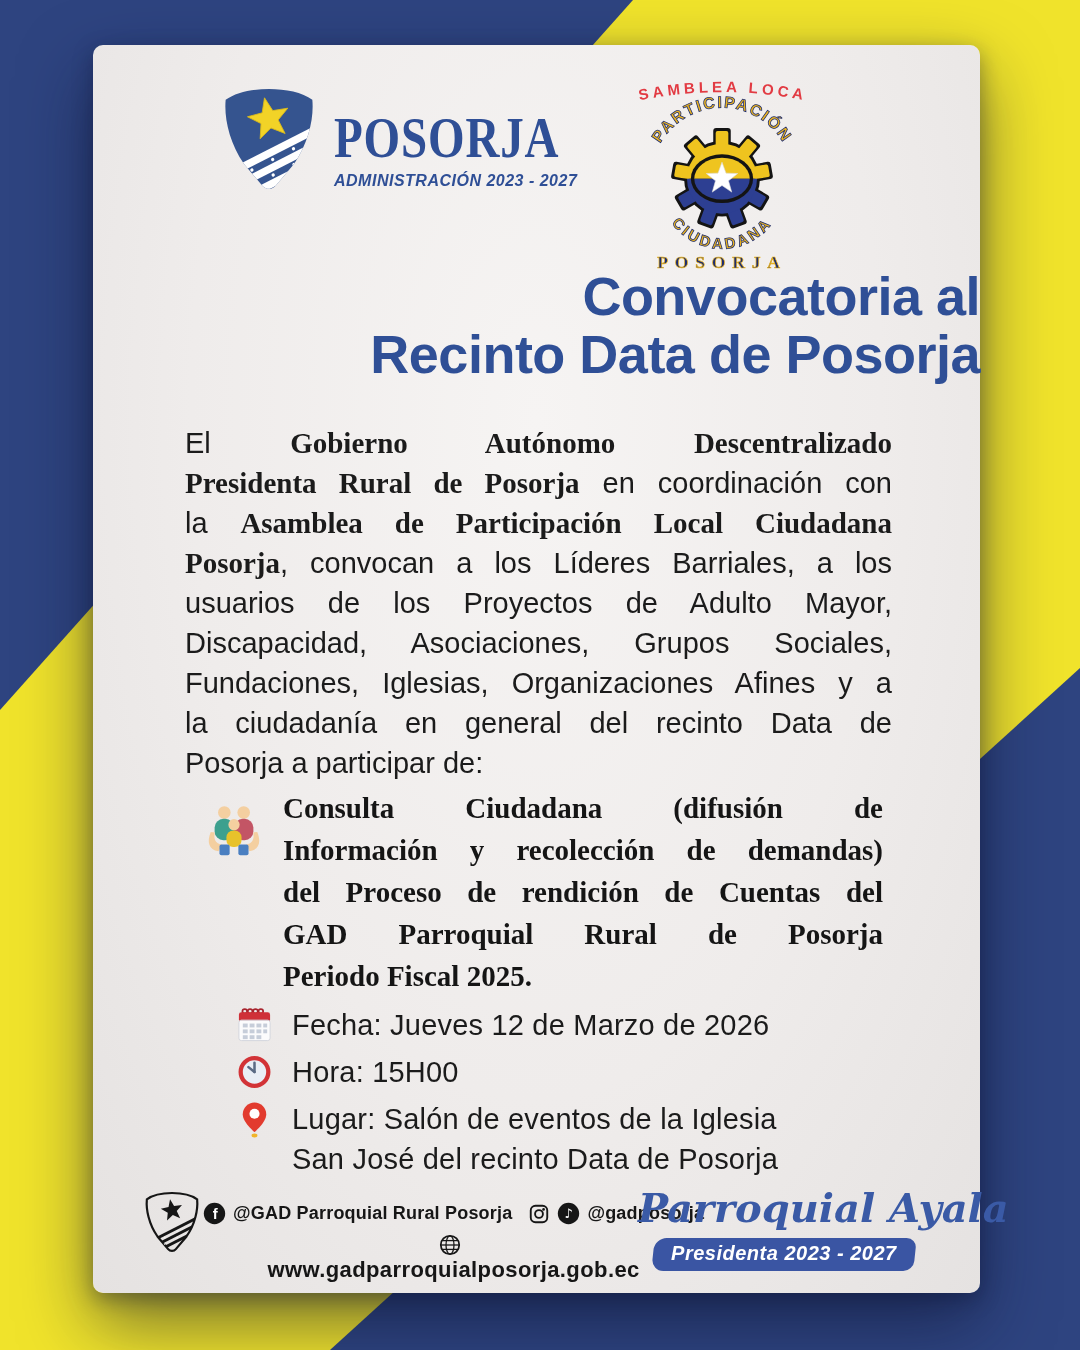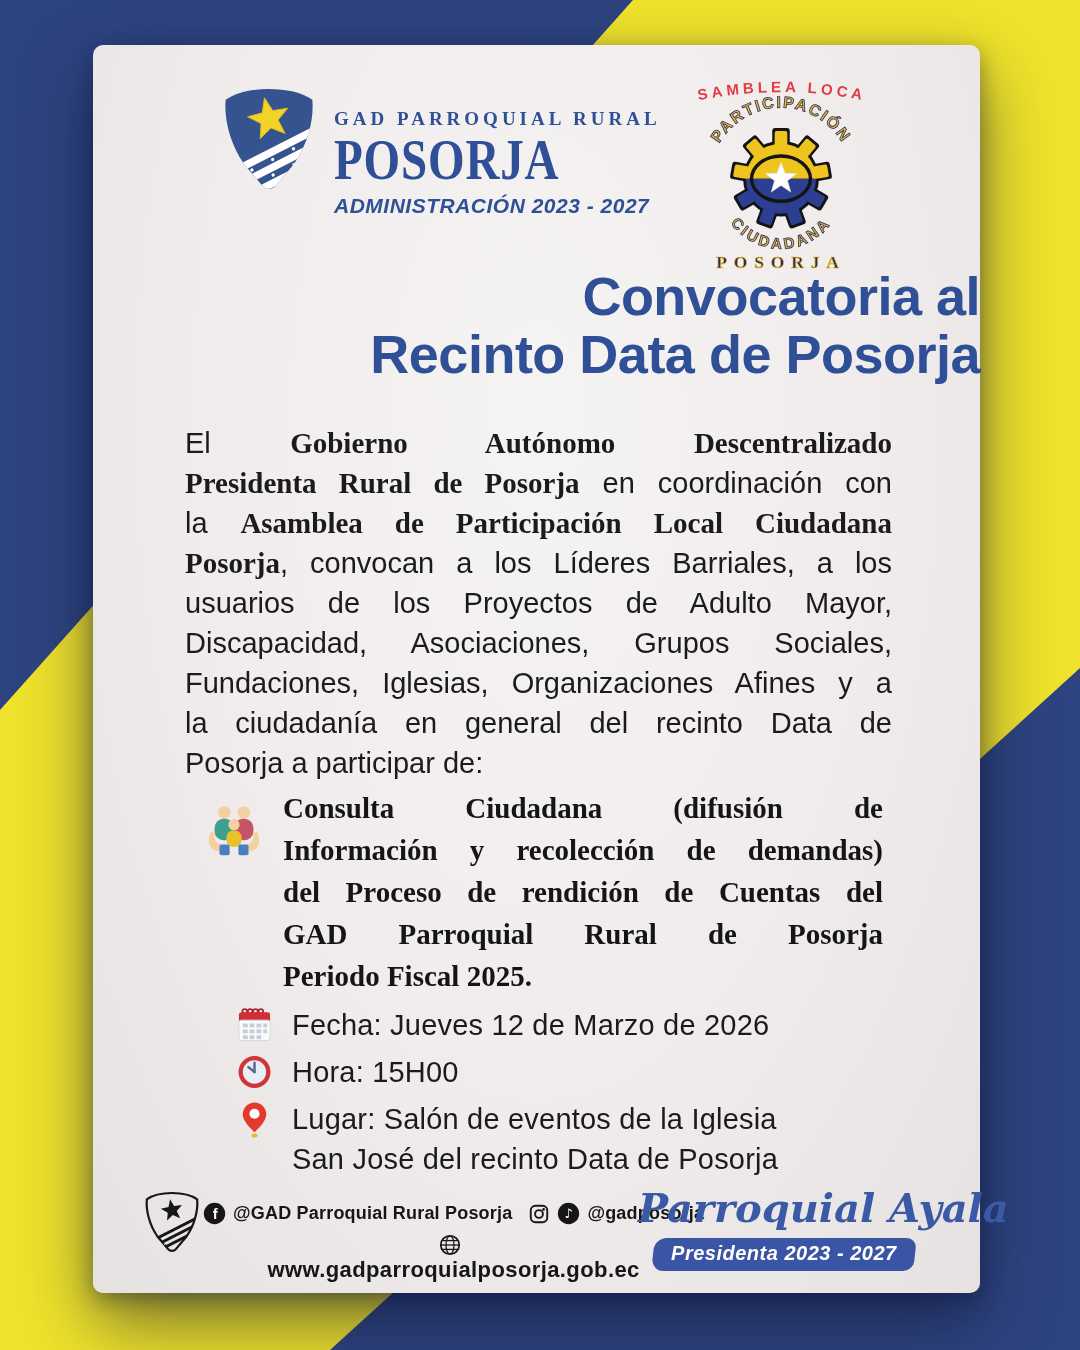--- a/index.html
+++ b/index.html
@@ -20,21 +20,21 @@
     background:radial-gradient(ellipse at 50% 30%,#f6f4f3 0%,#efeceb 55%,#e5e2e1 100%);
     box-shadow:0 30px 70px rgba(12,18,48,.55),0 6px 20px rgba(12,18,48,.35);
   }
   
   .header{position:absolute;top:25px;left:0;right:0;display:flex;align-items:flex-start;}
   .gad-shield{margin-left:125px;margin-top:14px;width:102px;height:110px;flex:none;}
   .gad-text{margin-left:14px;margin-top:38px;color:#2f4f96;white-space:nowrap;}
   .gad-small{font-family:"Liberation Serif",serif;font-weight:bold;font-size:19px;letter-spacing:4px;}
   .gad-name{font-family:"Liberation Serif",serif;font-weight:bold;font-size:56px;line-height:52px;margin-top:3px;
             transform:scale(0.84,1.02);transform-origin:left top;letter-spacing:1px;}
-  .gad-admin{font-weight:bold;font-style:italic;font-size:21px;letter-spacing:0.5px;margin-top:9px;}
+  .gad-admin{font-weight:bold;font-style:italic;font-size:16px;letter-spacing:0.5px;margin-top:9px;}
   .asamblea{margin-left:22px;margin-top:-10px;width:196px;height:214px;flex:none;}
   
   .title{
     position:absolute;top:222px;left:0;right:0;margin:0;
     text-align:right;color:#2f4f96;
     font-size:54px;line-height:58px;font-weight:800;letter-spacing:-0.5px;
   }
   
   .intro{position:absolute;top:378px;left:92px;right:88px;
          font-size:29px;line-height:40px;color:#1b1b1b;}
@@ -96,21 +96,20 @@
             <circle cx="94" cy="93" r="2" fill="#ffffff"></circle>
           <circle cx="30" cy="110" r="2" fill="#ffffff"></circle>
             <circle cx="58" cy="110" r="2" fill="#ffffff"></circle>
             <circle cx="86" cy="110" r="2" fill="#ffffff"></circle>
         </g>
       </g>
       <polygon transform="translate(60,42) rotate(-12)" fill="#f2d327" stroke="#d9b91c" stroke-width="1" points="0,-26 6.5,-8.9 24.7,-8 10.5,3.4 15.3,21 0,11 -15.3,21 -10.5,3.4 -24.7,-8 -6.5,-8.9"></polygon>
     </svg>
 
     <div class="gad-text">
-      <div class="gad-small">GAD PARROQUIAL RURAL</div>
       <div class="gad-name">POSORJA</div>
       <div class="gad-admin">ADMINISTRACIÓN 2023 - 2027</div>
     </div>
 
     <svg class="asamblea" viewBox="0 0 200 220">
       <defs>
         <path id="arcTitle" d="M 12,42 Q 100,24 188,42"></path>
         <path id="arcPart" d="M 27,122 A 73,73 0 0 1 173,122"></path>
         <path id="arcCiud" d="M 36,130 A 64,64 0 0 0 164,130"></path>
         <clipPath id="halfTop">

